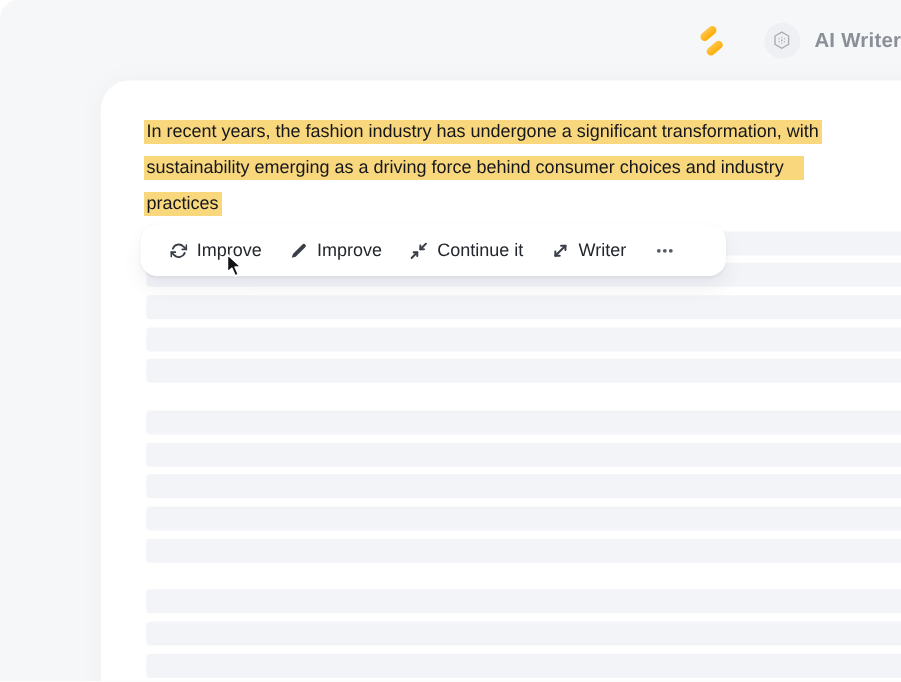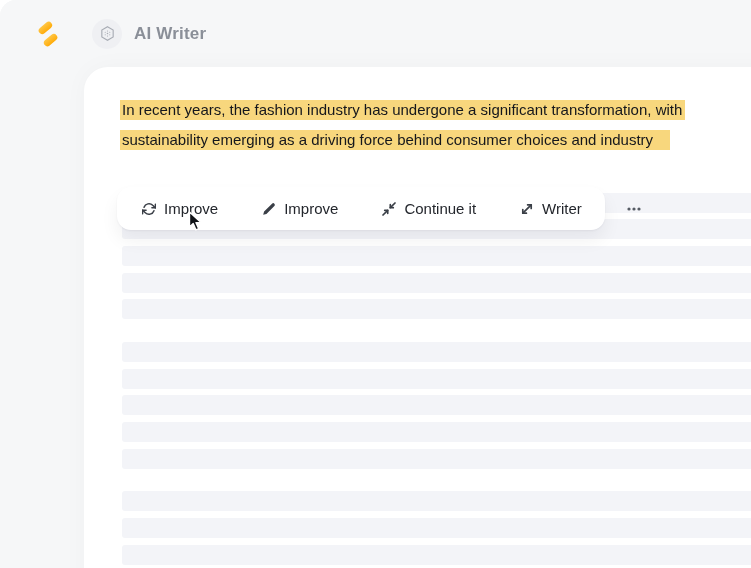--- a/index.html
+++ b/index.html
@@ -11,20 +11,21 @@
     background:#F6F7F8;
     border-radius:16px 0 0 0;
     overflow:hidden;
   }
 
   
   .header {
     position:absolute; top:0; left:0; right:0; height:67px;
     display:flex; align-items:center;
     background:#F6F7F8;
+    justify-content:flex-end;
   }
   .logo { margin-left:37px; width:22px; height:26px; flex:0 0 auto; }
   .app-icon-circle {
     margin-left:33px; width:30px; height:30px; border-radius:50%;
     background:#EFF0F3; display:flex; align-items:center; justify-content:center;
     flex:0 0 auto;
   }
   .app-title {
     margin-left:12px; font-size:17px; font-weight:700; color:#8A8F98;
     letter-spacing:.2px;
@@ -52,21 +53,21 @@
   .skeleton-layer { position:absolute; inset:0; z-index:1; }
   .skel-bar {
     position:absolute; left:38px; width:660px; height:20px;
     background:#F3F4F8; border-radius:3px;
   }
 
   
   .ai-toolbar {
     position:absolute; left:33px; top:120px; width:488px; height:43px;
     background:#FFFFFF; border-radius:14px; z-index:3;
-    display:flex; align-items:center; gap:44px; padding:0 20px 0 25px;
+    display:flex; align-items:center; gap:24px; padding:0 20px 0 25px;
     box-shadow:0 10px 18px rgba(20,24,40,.06), 0 1px 2px rgba(20,24,40,.05);
   }
   .tb-btn {
     display:flex; align-items:center; gap:8px;
     background:none; border:none; cursor:pointer; padding:0;
     font-family:"Liberation Sans", sans-serif;
     font-size:15px; font-weight:500; color:#23262C; white-space:nowrap;
   }
   .tb-btn svg { display:block; }
 
@@ -121,20 +122,21 @@
         <div class="skel-bar" style="top: 355px;"></div>
         <div class="skel-bar" style="top: 381.6px;"></div>
         <div class="skel-bar" style="top: 424.3px;"></div>
         <div class="skel-bar" style="top: 451px;"></div>
         <div class="skel-bar" style="top: 477.6px;"></div>
       </div>
 
     <div class="hl-paragraph">
       <span class="hl-line"><span>In recent years, the fashion industry has undergone a significant transformation, with</span></span>
       <span class="hl-line pad-tail"><span>sustainability emerging as a driving force behind consumer choices and industry</span></span>
+      <span class="hl-line"><span>practices</span></span>
     </div>
 
     <div class="ai-toolbar">
 
       <button class="tb-btn">
         <svg width="14" height="14" viewBox="0 0 24 24" fill="none" stroke="#3A3F47" stroke-width="2.6" stroke-linecap="round" stroke-linejoin="round">
           <polyline points="23 4 23 10 17 10"></polyline>
           <polyline points="1 20 1 14 7 14"></polyline>
           <path d="M3.51 9a9 9 0 0 1 14.85-3.36L23 10M1 14l4.64 4.36A9 9 0 0 0 20.49 15"></path>
         </svg>

